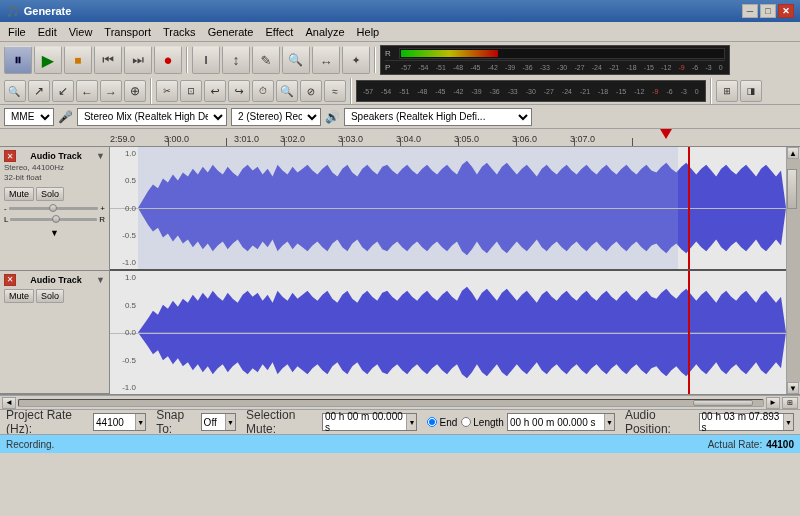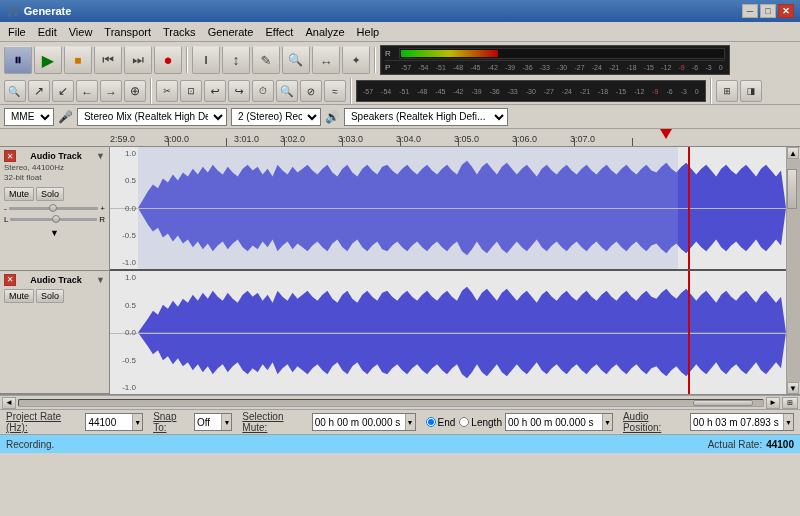--- a/index.html
+++ b/index.html
@@ -233,21 +233,21 @@
     #bottom-row2 {
       height: 20px;
       background: #7dd3fc;
       display: flex; align-items: center;
       padding: 0 6px;
       border-top: 1px solid #a0a0a0;
     }
     .field-group {
       display: flex; align-items: center; gap: 3px;
     }
-    .field-label { font-size: 10px; color: #333; text-decoration: underline; }
+    .field-label { font-size: 12px; color: #333; }
     .field-input-with-arrow {
       display: flex; align-items: center;
       border: 1px solid #7a7a7a;
       background: white;
       height: 18px;
     }
     .field-input-text { padding: 0 2px; font-size: 10px; flex: 1; }
     .field-arrow {
       width: 10px; height: 16px;
       background: #d4d0c8;
@@ -403,21 +403,21 @@
     <option>MME</option>
   </select>
   <span style="font-size:12px;">🎤</span>
   <select class="device-select" style="width:150px;">
     <option>Stereo Mix (Realtek High De...</option>
   </select>
   <select class="device-select" style="width:90px;">
     <option>2 (Stereo) Recor...</option>
   </select>
   <span style="font-size:12px;">🔊</span>
-  <select class="device-select" style="width:164px;">
+  <select class="device-select" style="width:188px;">
     <option>Speakers (Realtek High Defi...</option>
   </select>
 </div>
 
 <div id="timeline" style="height:18px; background:#d4d0c8; border-bottom:1px solid #888; position:relative; overflow:hidden;">
 
   <div style="position:absolute; top:0; left:660px; width:0; height:0; border-left:6px solid transparent; border-right:6px solid transparent; border-top:10px solid #cc0000; z-index:10;"></div>
 
   <div style="position:absolute; left:110px; right:0; top:0; bottom:0; overflow:hidden;">
     <span style="position:absolute; left:0; bottom:2px; font-size:9px; color:#333;">2:59.0</span>

